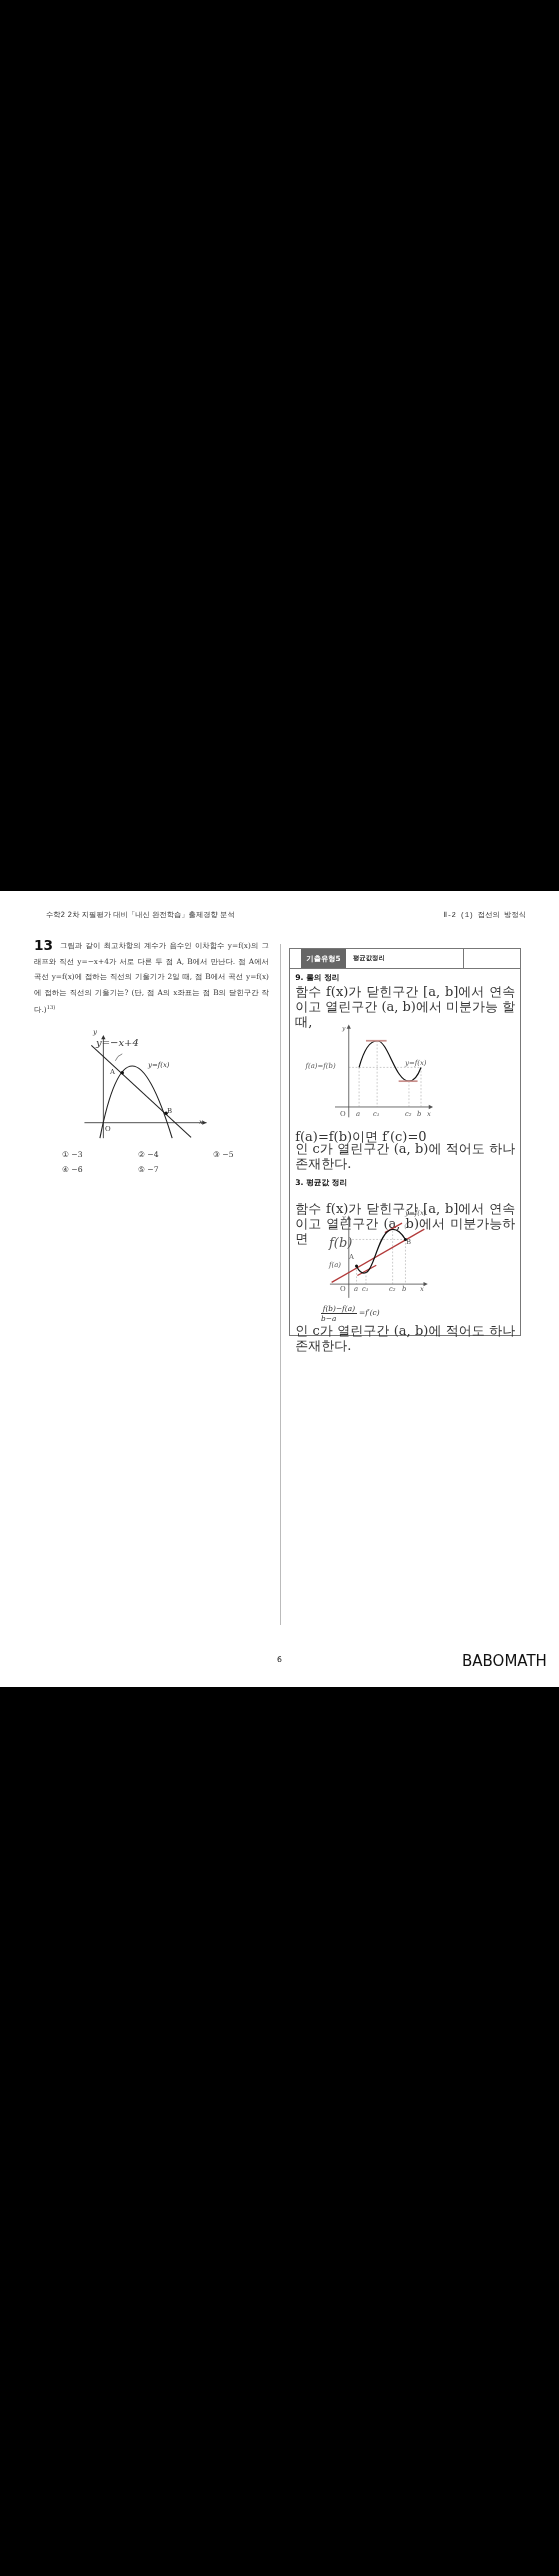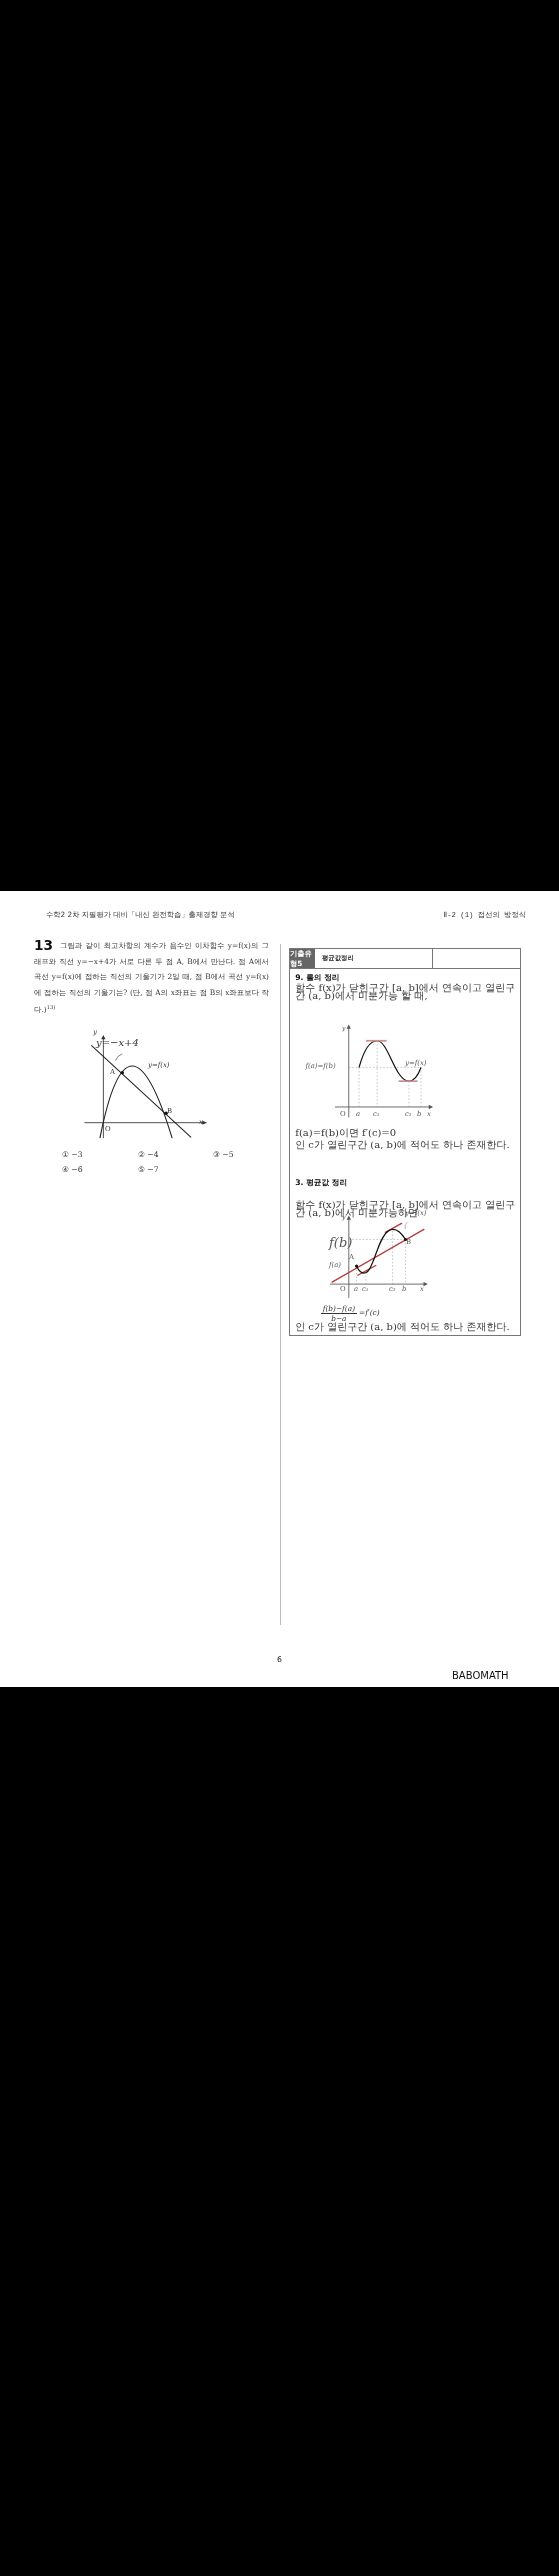--- a/index.html
+++ b/index.html
@@ -10,44 +10,44 @@
   .hdr-right { right:34px;font-family:Liberation Mono, monospace; }
   .divider { position:absolute; left:280px; top:53px; width:0.9px; height:681px; background:#bbb; }
   .qnum { position:absolute; left:34px; top:46px; font-family:"DejaVu Sans", sans-serif; font-weight:bold; font-size:13.7px; color:#111; }
   .qtext { position:absolute; left:34px; top:47px; width:235px; font-size:7.4px; line-height:15.5px; color:#333; text-align:justify; }
   .qtext .indent { display:inline-block; width:26px; }
   .fig1 { position:absolute; left:81px; top:137px; }
   .choices { position:absolute; left:38px; top:259px; width:223px; font-size:7.7px; color:#333; }
   .choice { position:absolute; white-space:nowrap;margin-left:24px; }
   .box { position:absolute; left:289px; top:57px; width:230px; height:386px; border:0.9px solid #777; }
   .box-head { display:flex; height:19px; border-bottom:0.9px solid #777; }
-  .tag { background:#666; color:#fff; font-family:"DejaVu Sans", sans-serif; font-weight:bold; font-size:7.3px; width:25px; display:flex; align-items:center; justify-content:center; }
+  .tag { background:#666; color:#fff; font-family:"DejaVu Sans", sans-serif; font-weight:bold; font-size:7.3px; width:45px; display:flex; align-items:center; justify-content:center;margin-left:11px; }
   .tag-title { width:110px; border-right:0.9px solid #777; font-family:"DejaVu Sans", sans-serif; font-weight:bold; font-size:6.4px; display:flex; align-items:center; padding-left:6.9px; }
   .sec-title { position:absolute; left:5.2px; font-family:"DejaVu Sans", sans-serif; font-weight:bold; font-size:7.7px; color:#111; }
-  .para { position:absolute; left:5.2px; width:220px; font-size:10px; line-height:8px; color:#333; text-align:justify; }
+  .para { position:absolute; left:5.2px; width:220px; font-size:13px; line-height:15px; color:#333; text-align:justify; }
   .svgabs { position:absolute; }
   .footer-num { position:absolute; left:277px; top:764px; font-family:"DejaVu Sans", sans-serif; font-size:7.7px; color:#222; }
-  .footer-brand { position:absolute; left:452px; top:761px; font-family:"DejaVu Sans", sans-serif; font-size:10px; color:#111;margin-top:18px; }
-  .frac { display:inline-block; vertical-align:middle; text-align:center; }
+  .footer-brand { position:absolute; left:462px; top:761px; font-family:"DejaVu Sans", sans-serif; font-size:15px; color:#111; }
+  .frac { display:inline-block; vertical-align:middle; text-align:left; }
   .frac .num { display:block; border-bottom:0.9px solid #333; padding:0 1.7px; }
   .frac .den { display:block; }
 </style>
 </head>
 <body>
 
 <div class="page">
 
   <div class="hdr hdr-left">수학2 2차 지필평가 대비「내신 완전학습」출제경향 분석</div>
   <div class="hdr hdr-right">Ⅱ-2 (1) 접선의 방정식</div>
 
   <div class="divider"></div>
 
   <div class="qnum">13</div>
   <div class="qtext">
-    <span class="indent"></span><span>그림과 같이 최고차항의 계수가 음수인 이차함수 y=f(x)의 그래프와 직선 y=−x+4가 서로 다른 두 점 A, B에서 만난다. 점 A에서 곡선 y=f(x)에 접하는 직선의 기울기가 2일 때, 점 B에서 곡선 y=f(x)에 접하는 직선의 기울기는? (단, 점 A의 x좌표는 점 B의 x좌표보다 작다.)</span><sup style="font-size:5.2px">13)</sup>
+    <span class="indent"></span><span>그림과 같이 최고차항의 계수가 음수인 이차함수 y=f(x)의 그래프와 직선 y=−x+4가 서로 다른 두 점 A, B에서 만난다. 점 A에서 곡선 y=f(x)에 접하는 직선의 기울기가 2일 때, 점 B에서 곡선 y=f(x)에 접하는 직선의 기울기는? (단, 점 A의 x좌표는 점 B의 닫힌구간 작다.)</span><sup style="font-size:5.2px">13)</sup>
   </div>
 
   <svg class="fig1" width="129" height="112" viewBox="0 0 150 130">
 
     <line x1="4" y1="110" x2="146" y2="110" stroke="#333" stroke-width="1"></line>
     <polygon points="146,110 141,107.5 141,112.5" fill="#333"></polygon>
     <line x1="26" y1="128" x2="26" y2="10" stroke="#333" stroke-width="1"></line>
     <polygon points="26,8 23.5,13 28.5,13" fill="#333"></polygon>
 
     <line x1="12" y1="20" x2="128" y2="127" stroke="#222" stroke-width="1.2"></line>

